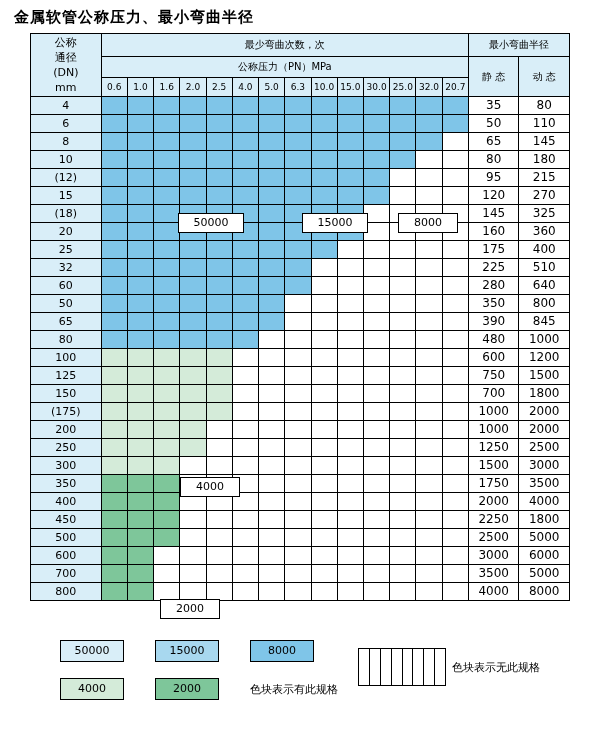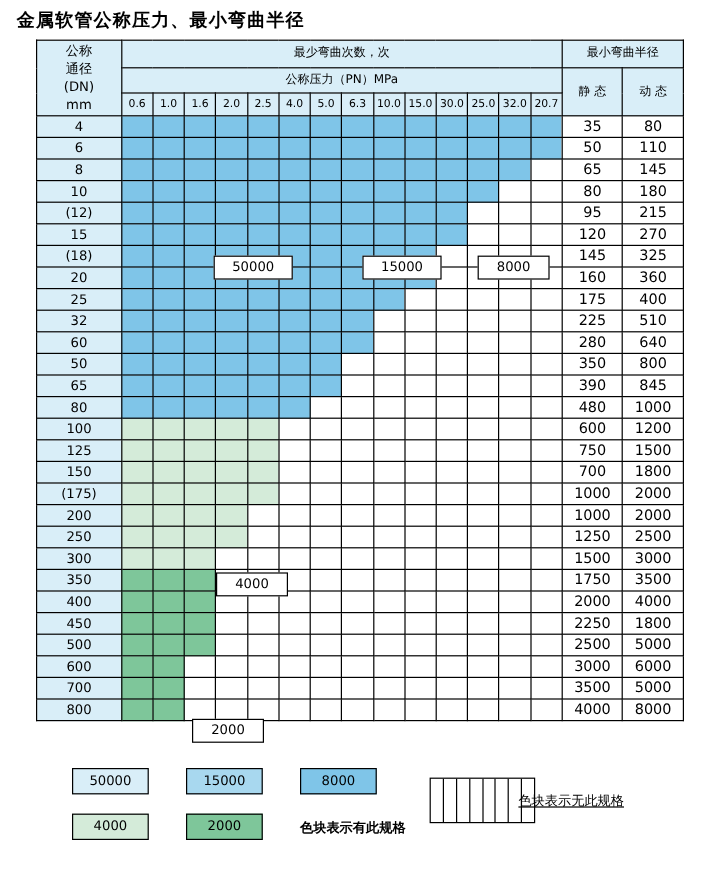--- a/index.html
+++ b/index.html
@@ -673,26 +673,26 @@
       <div class="overlay" style="left: 130px; top: 566px; width: 58px;">2000</div>
     </div>
 </div>
 
 <div id="legend">
   <div class="lg-box" style="left:60px;top:10px;background:#d9eef8;">50000</div>
   <div class="lg-box" style="left:155px;top:10px;background:#a8d8ef;">15000</div>
   <div class="lg-box" style="left:250px;top:10px;background:#7fc5e8;">8000</div>
   <div class="lg-box" style="left:60px;top:48px;background:#d4ebd9;">4000</div>
   <div class="lg-box" style="left:155px;top:48px;background:#7ec69a;">2000</div>
-  <div class="lg-label" style="left:250px;top:52px;font-weight:bold;">色块表示有此规格</div>
+  <div class="lg-label" style="left:250px;top:52px;">色块表示有此规格</div>
 
   <div class="swatch-grid" style="left:358px;top:18px;">
     <span></span>
       <span></span>
       <span></span>
       <span></span>
       <span></span>
       <span></span>
       <span></span>
       <span></span>
   </div>
-  <div class="lg-label" style="left:432px;top:30px;text-decoration:underline;">色块表示无此规格</div>
+  <div class="lg-label" style="left:452px;top:30px;">色块表示无此规格</div>
 </div>
 
 </body></html>

